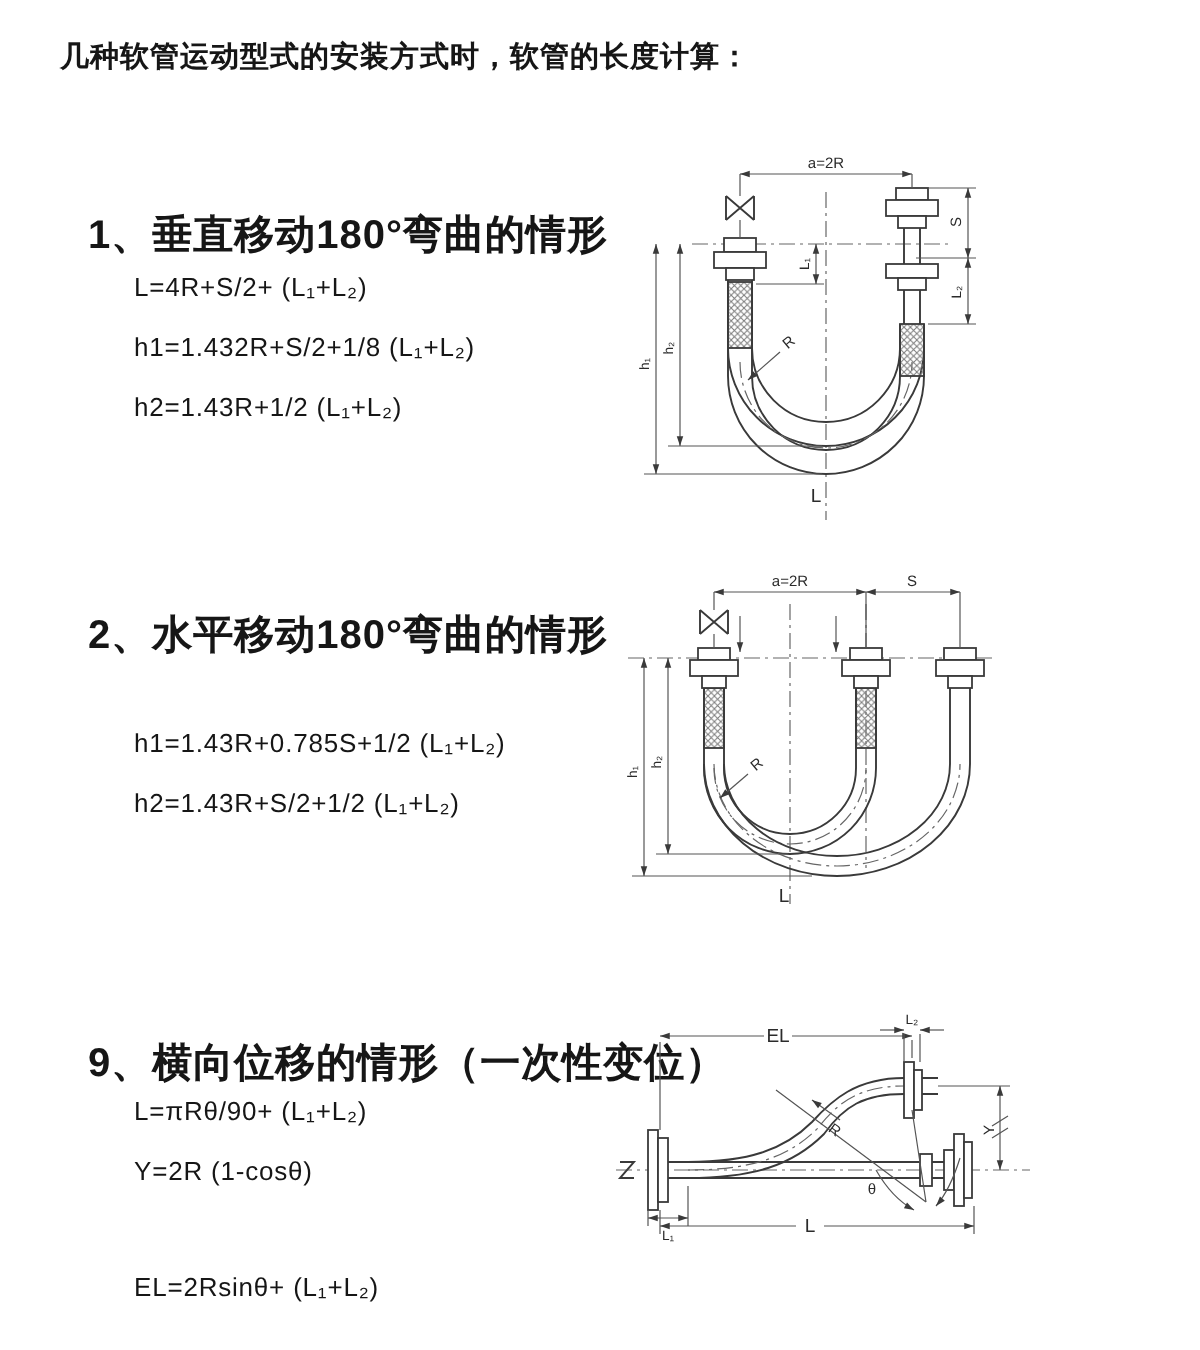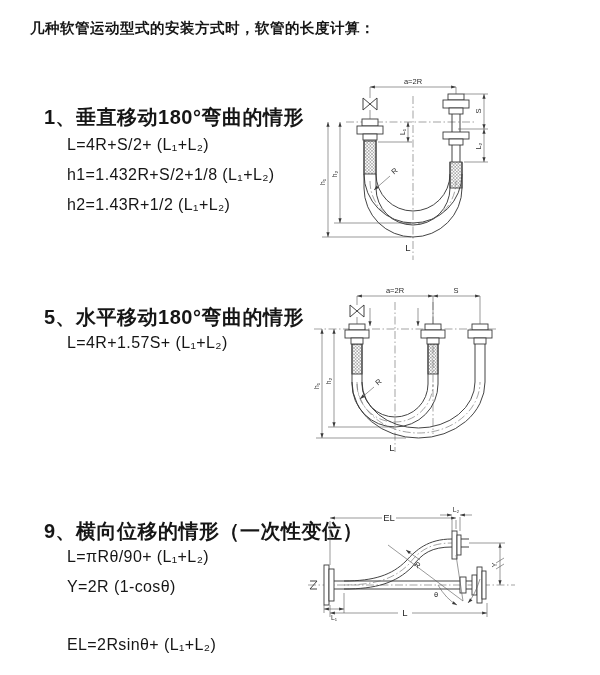--- a/index.html
+++ b/index.html
@@ -1,20 +1,20 @@
 <!DOCTYPE html>
 <html><head>
 <meta charset="utf-8">
 <style>
   html,body{margin:0;padding:0;background:#fff;}
   .page{position:relative;width:596px;height:675px;background:#ffffff;overflow:hidden;
         font-family:"Liberation Sans","DejaVu Sans",sans-serif;color:#161616;}
   .title{position:absolute;left:30px;top:19px;font-size:14.5px;font-weight:bold;letter-spacing:.5px;}
   .heading{position:absolute;font-size:20px;font-weight:bold;letter-spacing:.5px;}
-  .formula{position:absolute;font-size:16px;font-weight:normal;letter-spacing:.4px;}
+  .formula{position:absolute;font-size:13px;font-weight:normal;letter-spacing:.4px;}
   .diag{position:absolute;}
   svg{display:block;}
   svg text{font-family:"Liberation Sans","DejaVu Sans",sans-serif;fill:#2b2b2b;font-size:7.5px;}
   svg text.big{font-size:9.5px;}
   svg text.sm{font-size:6.8px;}
   .s{stroke:#3a3a3a;fill:none;stroke-width:.95;}
   .t{stroke:#555;fill:none;stroke-width:.6;}
   .cl{stroke:#666;fill:none;stroke-width:.6;stroke-dasharray:8 2.5 1.5 2.5;}
   .fr{fill:#ffffff;stroke:#3a3a3a;stroke-width:.9;}
   .hx{fill:url(#xh);stroke:#3a3a3a;stroke-width:.9;}
@@ -36,22 +36,23 @@
     </defs>
   </svg>
 
   <div class="title">几种软管运动型式的安装方式时，软管的长度计算：</div>
 
   <div class="heading" style="left:44px;top:104px;">1、垂直移动180°弯曲的情形</div>
   <div class="formula" style="left:67px;top:136px;">L=4R+S/2+ (L₁+L₂)</div>
   <div class="formula" style="left:67px;top:166px;">h1=1.432R+S/2+1/8 (L₁+L₂)</div>
   <div class="formula" style="left:67px;top:196px;">h2=1.43R+1/2 (L₁+L₂)</div>
 
-  <div class="heading" style="left:44px;top:304px;">5、水平移动180°弯曲的情形</div>
-  <div class="formula" style="left:67px;top:334px;">L=4R+1.57S+ (L₁+L₂)</div>
+  <div class="heading" style="left:44px;top:304px;">2、水平移动180°弯曲的情形</div>
+  <div class="formula" style="left:67px;top:364px;">h1=1.43R+0.785S+1/2 (L₁+L₂)</div>
+  <div class="formula" style="left:67px;top:394px;">h2=1.43R+S/2+1/2 (L₁+L₂)</div>
 
   <div class="heading" style="left:44px;top:518px;">9、横向位移的情形（一次性变位）</div>
   <div class="formula" style="left:67px;top:548px;">L=πRθ/90+ (L₁+L₂)</div>
   <div class="formula" style="left:67px;top:578px;text-align:right;">Y=2R (1-cosθ)</div>
   <div class="formula" style="left:67px;top:608px;margin-top:28px;">EL=2Rsinθ+ (L₁+L₂)</div>
 
   <div class="diag" style="left:308px;top:74px;">
     <svg width="285" height="192" viewBox="0 0 285 192">
 
       <g>

